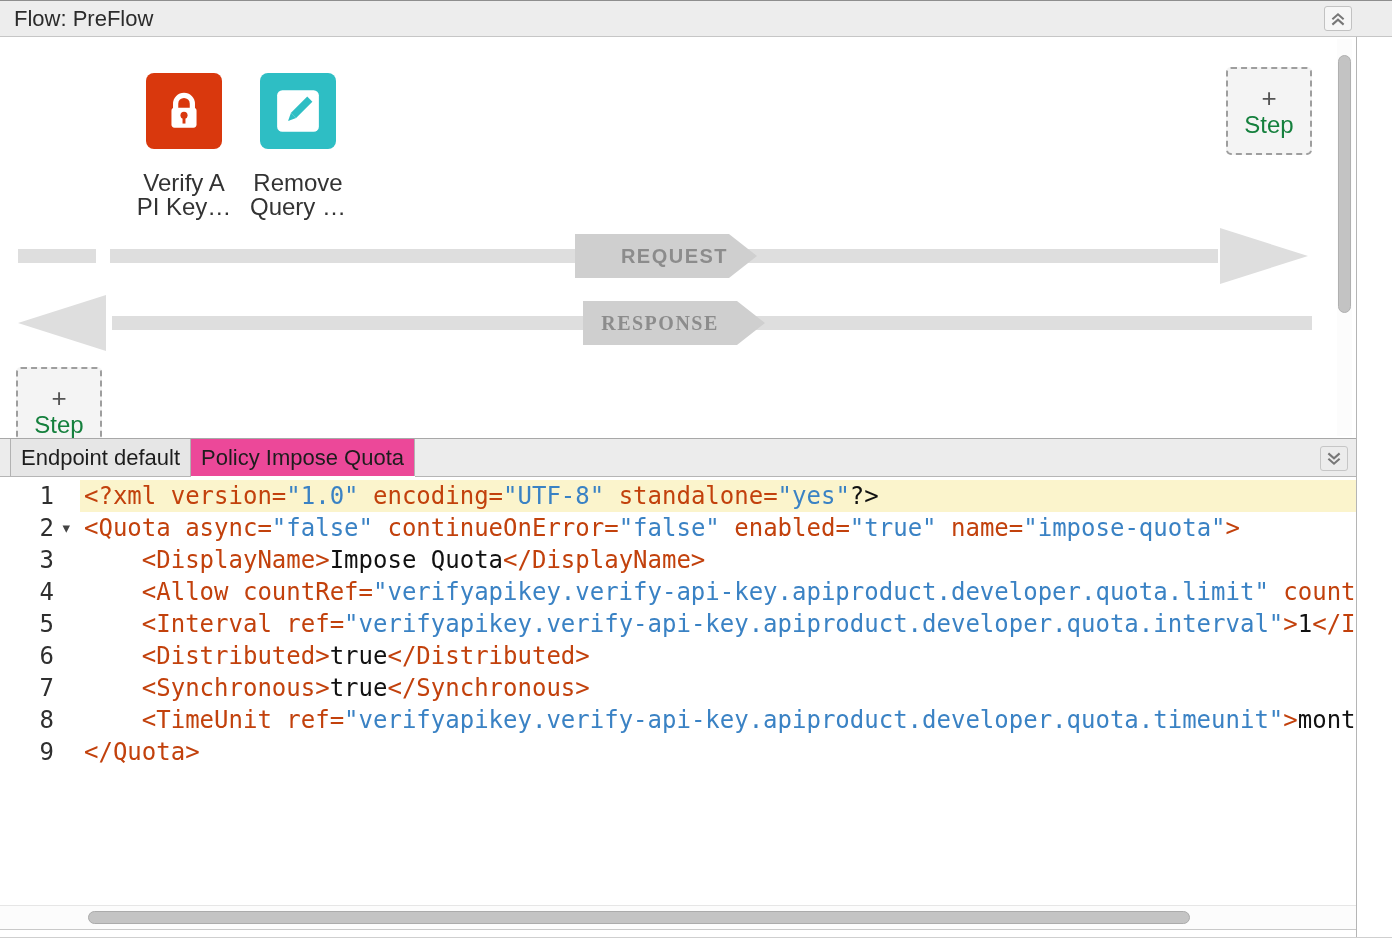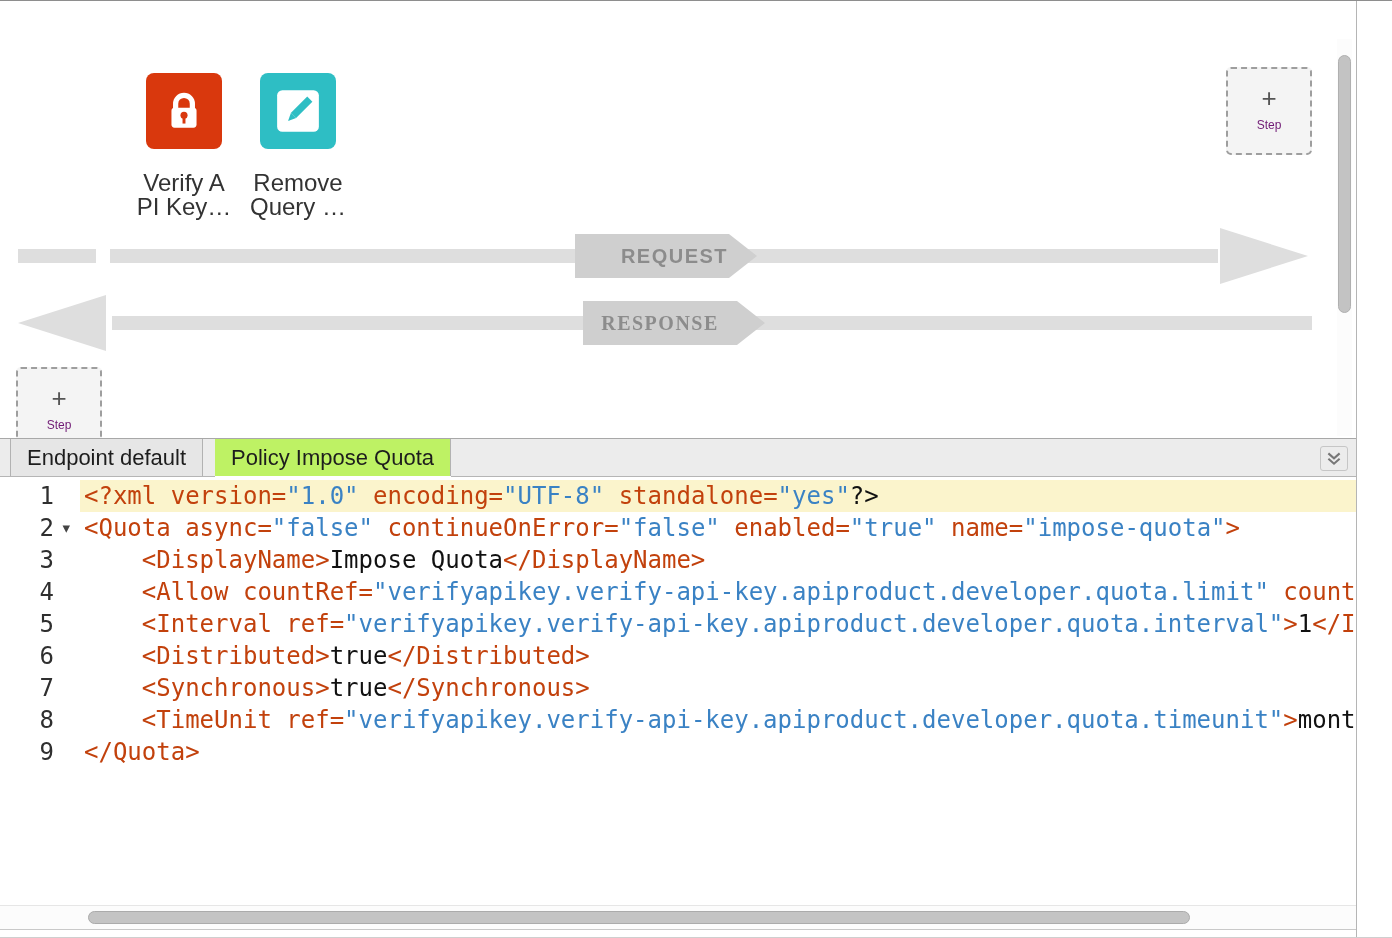--- a/index.html
+++ b/index.html
@@ -32,21 +32,21 @@
   .tile-teal { background: #2ebec4; }
   .tile-dark { background: #56564c; }
   .sel-frame { border: 5px solid #f07af0; border-radius: 12px; padding: 2px; background: #fff; }
   .sel-frame .tile { border-radius: 6px; }
   .plabel { margin-top: 14px; font-size: 24px; line-height: 24px; color: #333; text-align: center; white-space: nowrap; }
 
   .add-step { position: absolute; width: 86px; height: 88px; border: 2px dashed #9e9e9e; border-radius: 5px;
               background: #f4f4f4; display: flex; flex-direction: column; align-items: center;
               justify-content: center; gap: 0; cursor: pointer; }
   .add-step .plus { font-size: 26px; color: #555; line-height: 28px; }
-  .add-step .steplbl { font-size: 12px; color: #701a75; line-height: 26px; }
+  .add-step .steplbl { font-size: 24px; color: #15803d; line-height: 26px; }
   .add-step-top { left: 1226px; top: 30px; }
   .add-step-bottom { left: 16px; top: 330px; }
 
   .hbar { position: absolute; height: 14px; background: #dedede; }
   .req-seg  { left: 18px;  top: 212px; width: 78px; }
   .req-bar  { left: 110px; top: 212px; width: 1108px; }
   .res-bar  { left: 112px; top: 279px; width: 1200px; }
   .arrowhead { position: absolute; width: 0; height: 0; border-top: 28px solid transparent; border-bottom: 28px solid transparent; }
   .req-head { left: 1220px; top: 191px; border-left: 88px solid #dedede; }
   .res-head { left: 18px;   top: 258px; border-right: 88px solid #dedede; }
@@ -58,24 +58,24 @@
   .res-chip { left: 583px; top: 264px; font-family: Liberation Serif, serif; }
 
   .vscroll { position: absolute; right: 4px; top: 2px; width: 15px; height: 397px; background: #fcfcfc; }
   .vscroll .thumb { position: absolute; left: 1px; top: 16px; width: 13px; height: 258px;
                     background: #c3c3c3; border: 1px solid #b0b0b0; border-radius: 7px; }
 
   
   .tabbar { position: absolute; left: 0; top: 437px; width: 1356px; height: 39px; background: #ececec;
             border-top: 1px solid #a8a8a8; border-bottom: 1px solid #b5b5b5;
             display: flex; align-items: stretch; padding-left: 10px; z-index: 30; }
-  .tab { display: flex; align-items: center; padding: 0 16px; font-size: 22px; color: #1d1d1d;
+  .tab { display: flex; align-items: center; padding: 0 10px; font-size: 22px; color: #1d1d1d;
          border-right: 1px solid #b2b2b2; background: #e6e6e6; cursor: pointer; white-space: nowrap; }
   .tab.first { border-left: 1px solid #b2b2b2; }
-  .tab.active { background: #bef264; box-shadow: 0 2px 0 #fff; z-index: 31; margin-left: 12px; }
+  .tab.active { background: #ec4899; box-shadow: 0 2px 0 #fff; z-index: 31; }
 
   
   .editor { position: absolute; left: 0; top: 476px; width: 1356px; height: 453px; background: #fff;
             border-bottom: 1px solid #c9c9c9; }
   .code-area { position: absolute; left: 0; right: 0; top: 0; bottom: 24px; overflow: hidden;
                font-family: "DejaVu Sans Mono", monospace; font-size: 24px; padding-top: 3px; cursor: text; }
   .code-row { display: flex; height: 32px; line-height: 32px; }
   .gutter { width: 80px; flex: none; position: relative; text-align: right; padding-right: 26px; color: #2f2f2f; }
   .fold { position: absolute; right: 10px; top: 0; font-size: 15px; color: #444;
           font-family: "Liberation Sans", sans-serif; cursor: pointer; }
@@ -91,20 +91,29 @@
                     background: #c4c4c4; border: 1px solid #ababab; border-radius: 7px; }
 
   .chev { display: block; }
 </style>
 </head>
 <body>
 
 <div class="app">
   <div class="panel-right-border"></div>
 
+  <div class="flow-header">
+    <span class="flow-title">Flow: PreFlow</span>
+    <div class="collapse-btn flow-collapse">
+      <svg class="chev" width="18" height="18" viewBox="0 0 16 16" fill="none" stroke="#777" stroke-width="1.8">
+        <path d="M3 8.2l5-4.4 5 4.4"></path>
+          <path d="M3 13l5-4.4 5 4.4"></path>
+      </svg>
+    </div>
+  </div>
 
   <div class="flow-canvas">
 
     <div class="policies">
       <div class="policy">
         <div class="icon-area">
           <div class="tile tile-red">
             <svg width="46" height="46" viewBox="0 0 44 44">
               <path d="M14 20v-5a8 8 0 0 1 16 0v5" fill="none" stroke="#fff" stroke-width="5"></path>
               <rect x="10" y="19" width="24" height="19" rx="3" fill="#fff"></rect>

